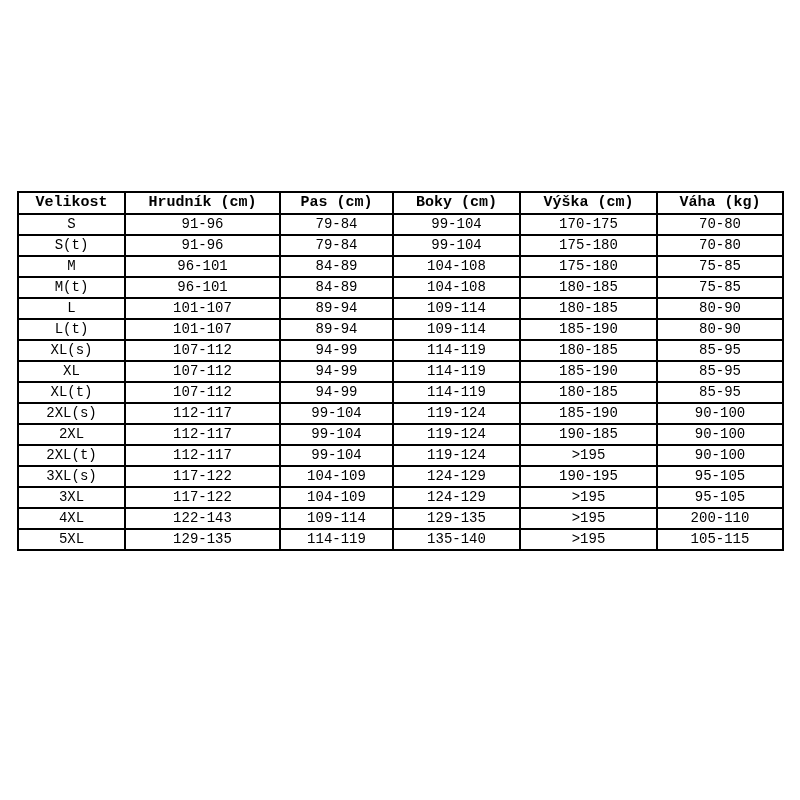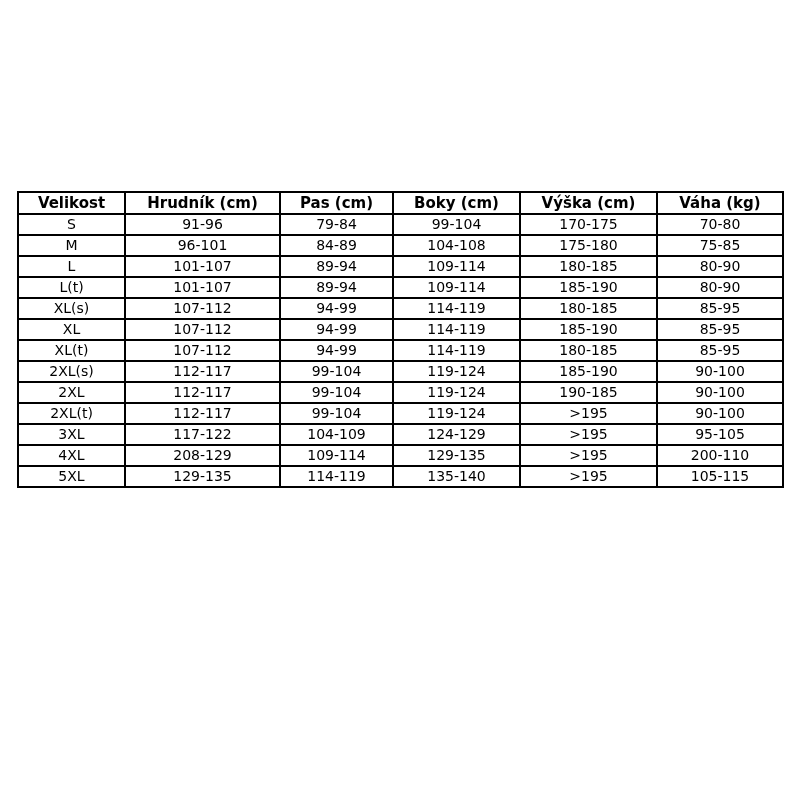--- a/index.html
+++ b/index.html
@@ -17,20 +17,21 @@
     background: #ffffff;
     overflow: hidden;
   }
   table.size-table {
     position: absolute;
     left: 17px;
     top: 191px;
     width: 767px;
     border-collapse: collapse;
     table-layout: fixed;
+    font-family: Liberation Mono, monospace;
   }
   table.size-table th,
   table.size-table td {
     border: 2px solid #000000;
     text-align: center;
     vertical-align: middle;
     padding: 0;
     color: #000000;
     white-space: nowrap;
     overflow: hidden;
@@ -74,28 +75,44 @@
     <tbody id="table-body">
         <tr>
           <td>S</td>
           <td>91-96</td>
           <td>79-84</td>
           <td>99-104</td>
           <td>170-175</td>
           <td>70-80</td>
         </tr>
         <tr>
+          <td>S(t)</td>
+          <td>91-96</td>
+          <td>79-84</td>
+          <td>99-104</td>
+          <td>175-180</td>
+          <td>70-80</td>
+        </tr>
+        <tr>
           <td>M</td>
           <td>96-101</td>
           <td>84-89</td>
           <td>104-108</td>
           <td>175-180</td>
           <td>75-85</td>
         </tr>
         <tr>
+          <td>M(t)</td>
+          <td>96-101</td>
+          <td>84-89</td>
+          <td>104-108</td>
+          <td>180-185</td>
+          <td>75-85</td>
+        </tr>
+        <tr>
           <td>L</td>
           <td>101-107</td>
           <td>89-94</td>
           <td>109-114</td>
           <td>180-185</td>
           <td>80-90</td>
         </tr>
         <tr>
           <td>L(t)</td>
           <td>101-107</td>
@@ -146,30 +163,38 @@
         </tr>
         <tr>
           <td>2XL(t)</td>
           <td>112-117</td>
           <td>99-104</td>
           <td>119-124</td>
           <td>&gt;195</td>
           <td>90-100</td>
         </tr>
         <tr>
+          <td>3XL(s)</td>
+          <td>117-122</td>
+          <td>104-109</td>
+          <td>124-129</td>
+          <td>190-195</td>
+          <td>95-105</td>
+        </tr>
+        <tr>
           <td>3XL</td>
           <td>117-122</td>
           <td>104-109</td>
           <td>124-129</td>
           <td>&gt;195</td>
           <td>95-105</td>
         </tr>
         <tr>
           <td>4XL</td>
-          <td>208-129</td>
+          <td>122-143</td>
           <td>109-114</td>
           <td>129-135</td>
           <td>&gt;195</td>
           <td>200-110</td>
         </tr>
         <tr>
           <td>5XL</td>
           <td>129-135</td>
           <td>114-119</td>
           <td>135-140</td>

